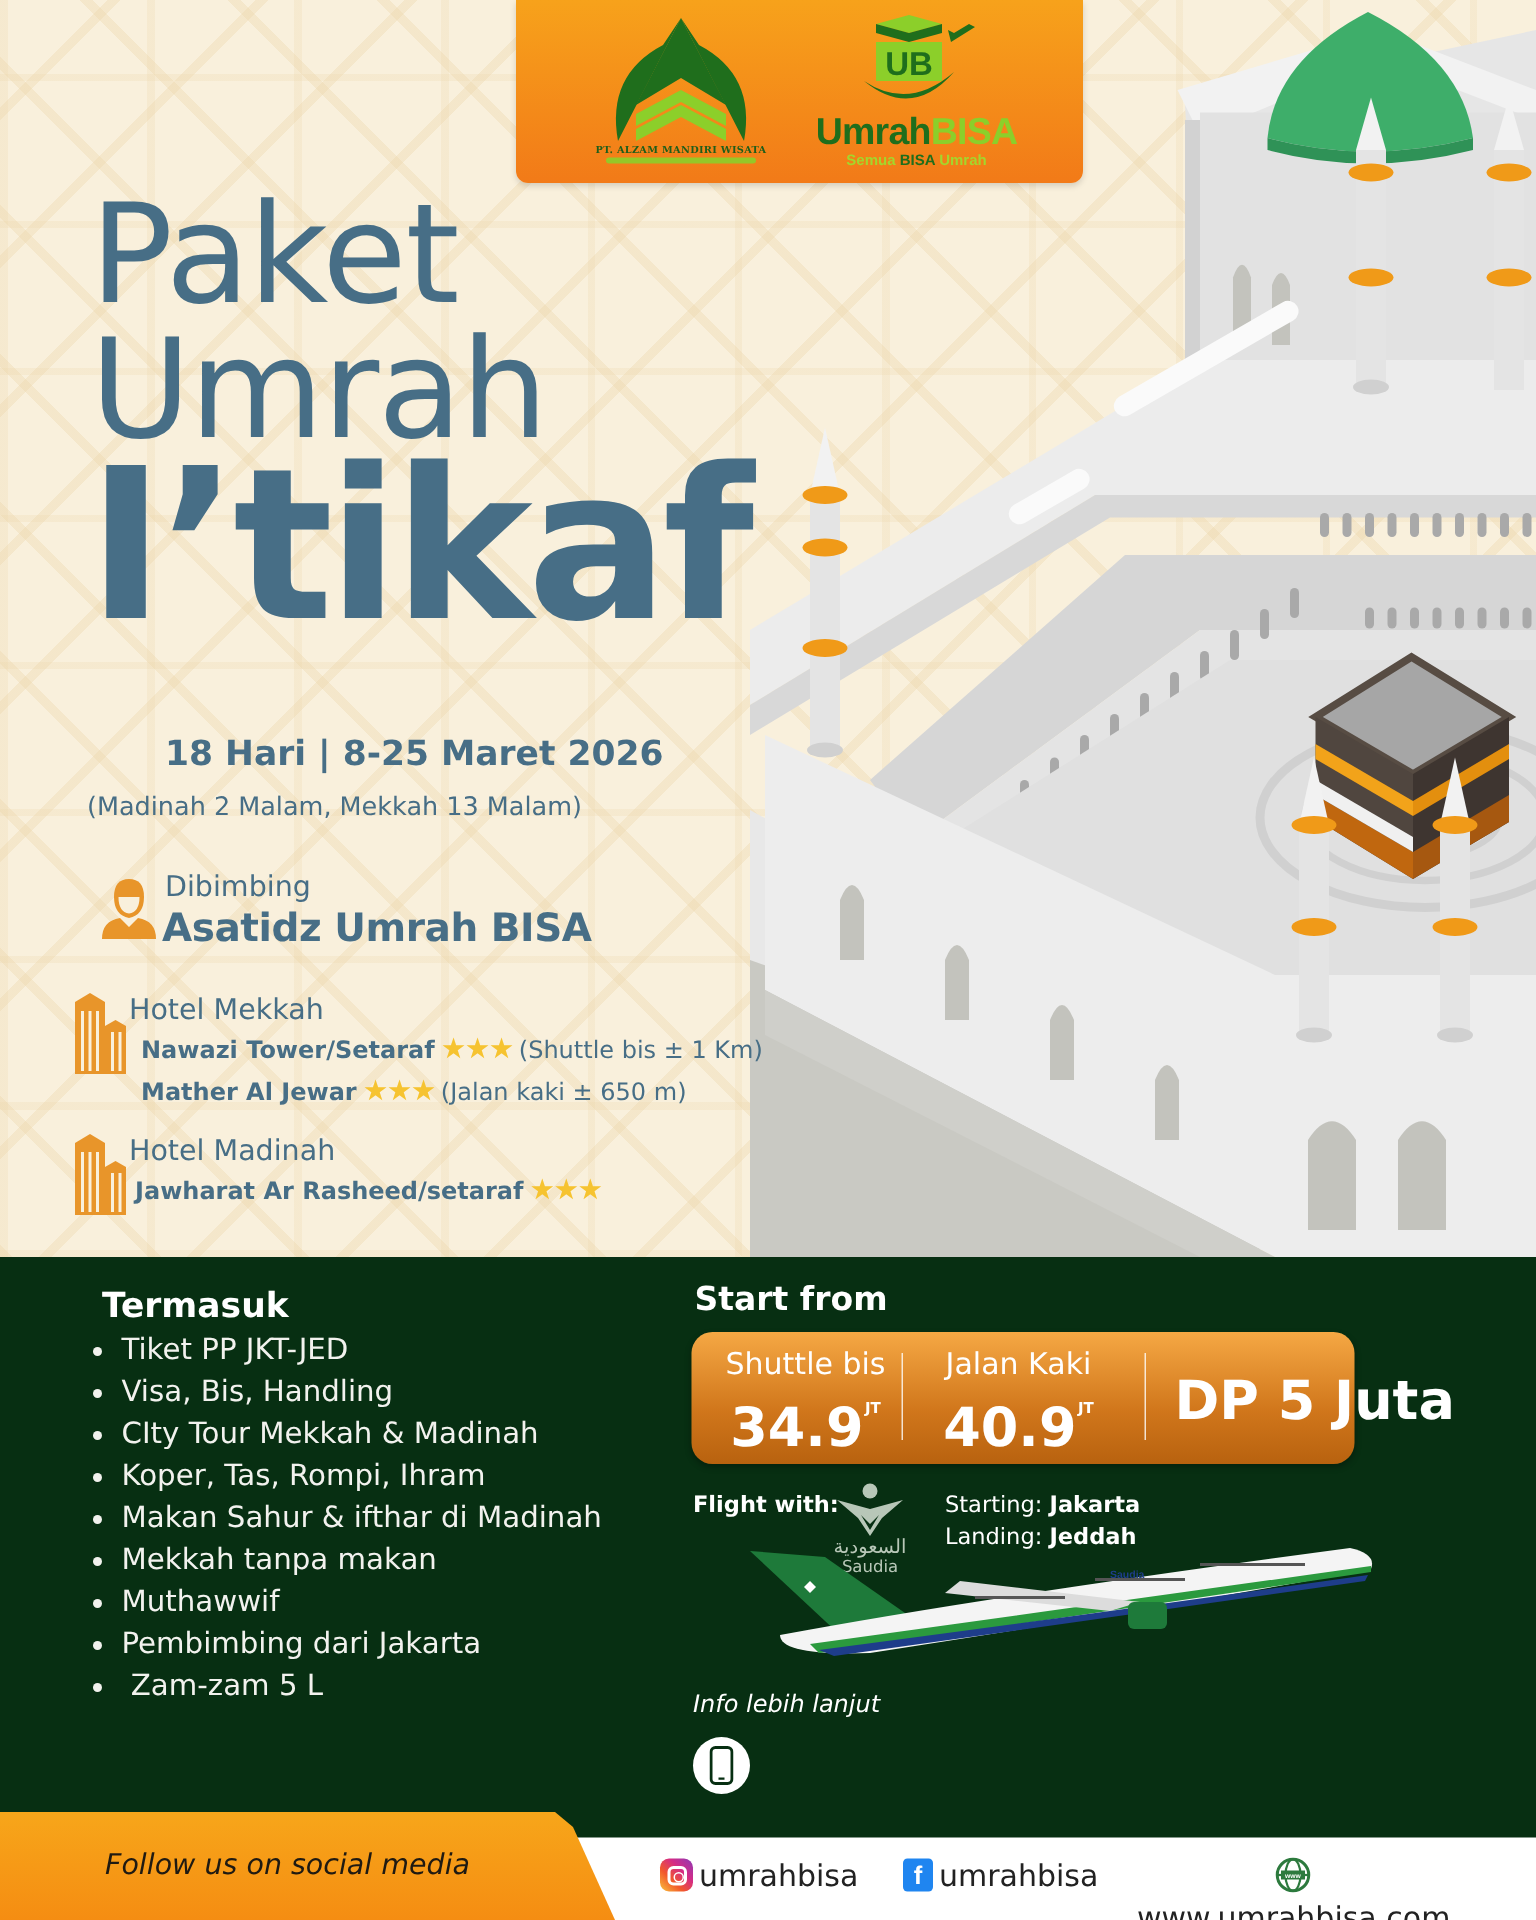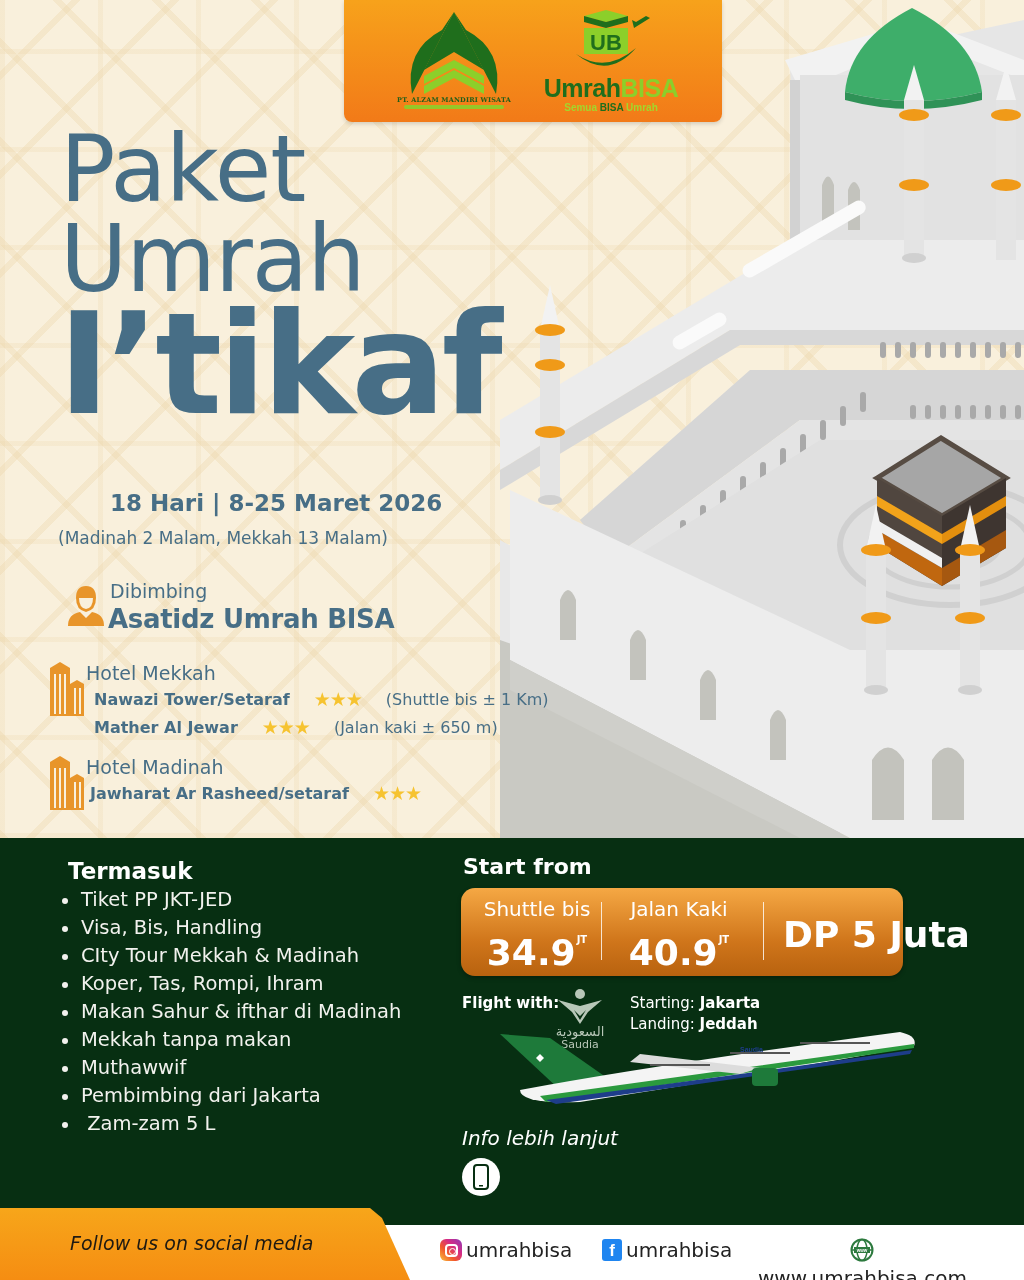--- a/index.html
+++ b/index.html
@@ -60,21 +60,21 @@
   .t-nights { top: 526px; left: 58px; font-size: 17px; line-height: 24px; }
 
   .guide { position: absolute; left: 66px; top: 580px; }
   .guide-icon { position: absolute; left: 0; top: 4px; }
   .guide-label { position: absolute; left: 44px; top: 0; font-size: 19px; color: #476e86; white-space: nowrap; }
   .guide-name { position: absolute; left: 42px; top: 24px; font-size: 26px; font-weight: bold; color: #476e86; white-space: nowrap; letter-spacing: -0.3px; }
 
   .hotel-block { position: absolute; left: 50px; }
   .hotel-icon { position: absolute; left: 0; top: 0; }
   .hotel-title { position: absolute; left: 36px; top: 0; font-size: 19px; color: #476e86; white-space: nowrap; }
-  .hotel-line { position: absolute; white-space: nowrap; font-size: 16px; color: #476e86; display: flex; align-items: center; gap: 24px; }
+  .hotel-line { position: absolute; white-space: nowrap; font-size: 16px; color: #476e86; display: flex; align-items: center; gap: 4px; }
   .hotel-line .hn { font-weight: bold; }
   .stars { color: #f6c330; font-size: 19px; letter-spacing: -1px; }
 
   
   .illus { position: absolute; left: 500px; top: 0; width: 524px; height: 838px; }
 
   
   .green {
     position: absolute; left: 0; top: 838px; width: 1024px; height: 442px;
     background: #072f12;
@@ -99,21 +99,21 @@
   .pb-dp { position: absolute; left: 322px; top: 26px; font-size: 36px; font-weight: bold; color: #ffffff; white-space: nowrap; }
 
   .flight-label { position: absolute; left: 462px; top: 156px; font-size: 15px; font-weight: bold; color: #ffffff; }
   .saudia-logo { position: absolute; left: 552px; top: 150px; width: 56px; height: 66px; }
   .saudia-ar { position: absolute; left: 0; top: 36px; width: 56px; text-align: center; font-size: 13px; color: #b8c7b8; }
   .saudia-en { position: absolute; left: 0; top: 50px; width: 56px; text-align: center; font-size: 11px; color: #b8c7b8; }
   .route { position: absolute; left: 630px; font-size: 15px; color: #ffffff; white-space: nowrap; }
   .route b { font-weight: bold; }
   .plane { position: absolute; left: 500px; top: 186px; }
 
-  .info-more { position: absolute; left: 462px; top: 288px; font-size: 20px; font-style: italic; color: #ffffff; }
+  .info-more { position: absolute; left: 462px; top: 288px; font-size: 16px; font-style: italic; color: #ffffff; }
   .phone-btn { position: absolute; left: 462px; top: 320px; width: 38px; height: 38px; border-radius: 50%; background: #ffffff; display: flex; align-items: center; justify-content: center; }
 
   
   .footer-white { position: absolute; left: 0; top: 1225px; width: 1024px; height: 55px; background: #ffffff; }
   .footer-orange {
     position: absolute; left: 0; top: 1208px; width: 410px; height: 72px;
     background: linear-gradient(180deg, #f7a61a 0%, #f58d12 100%);
     clip-path: polygon(0 0, 370px 0, 382px 10px, 410px 100%, 0 100%);
     border-radius: 0 0 0 0;
   }

